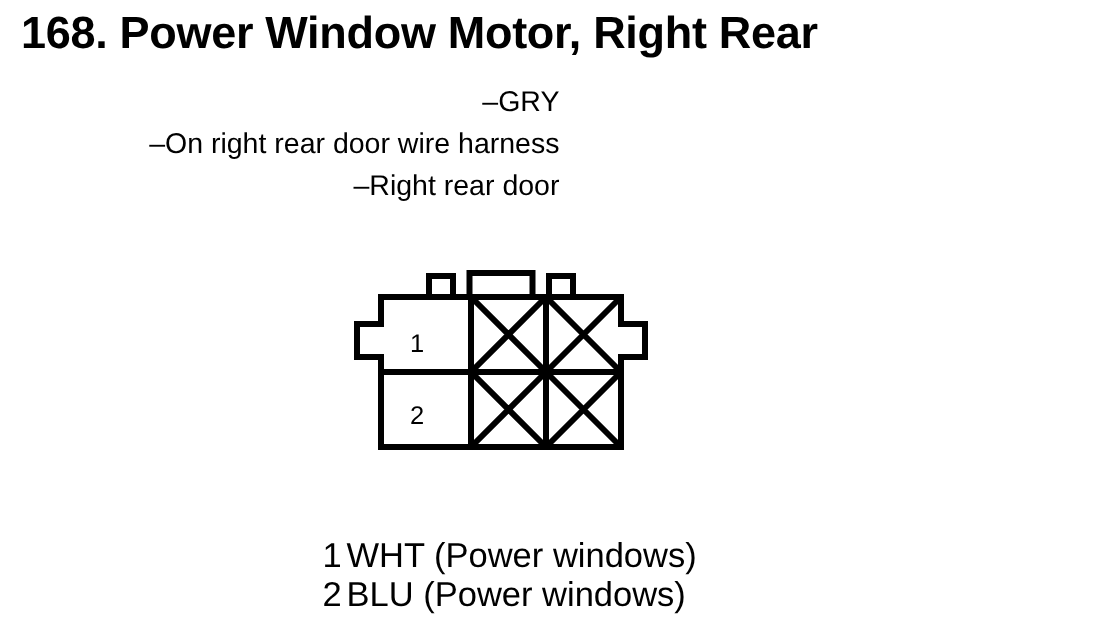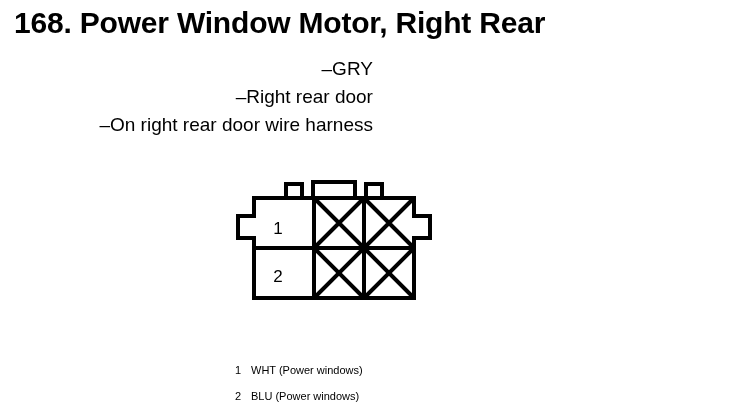--- a/index.html
+++ b/index.html
@@ -50,23 +50,22 @@
     top: 180px;
   }
   .pin-label {
     font-size: 17px;
     font-family: "Liberation Sans", sans-serif;
   }
   .legend {
     position: absolute;
     left: 215px;
     top: 357px;
-    font-size: 11px;
+    font-size: 23px;
     line-height: 26px;
-    margin-left: 20px;
   }
   .legend-row {
     white-space: nowrap;
   }
   .legend-num {
     display: inline-block;
     width: 16px;
   }
 </style>
 </head>
@@ -74,24 +73,24 @@
 
 <div class="page">
 
   <div class="title">168.  Power Window Motor, Right Rear</div>
 
   <div class="bullets">
     <div class="bullet-row">
       <span class="bullet-dash">–</span><span>GRY</span>
     </div>
     <div class="bullet-row">
-      <span class="bullet-dash">–</span><span>Right rear door</span>
+      <span class="bullet-dash">–</span><span>On right rear door wire harness</span>
     </div>
     <div class="bullet-row">
-      <span class="bullet-dash">–</span><span>On right rear door wire harness</span>
+      <span class="bullet-dash">–</span><span>Right rear door</span>
     </div>
   </div>
 
   <div class="connector">
     <svg width="230" height="140" viewBox="0 0 230 140">
       <g fill="none" stroke="#000000" stroke-width="4" stroke-linejoin="miter" stroke-linecap="butt">
 
         <rect x="58" y="4" width="16" height="14"></rect>
         <rect x="85" y="2" width="42" height="16"></rect>
         <rect x="138" y="4" width="16" height="14"></rect>

